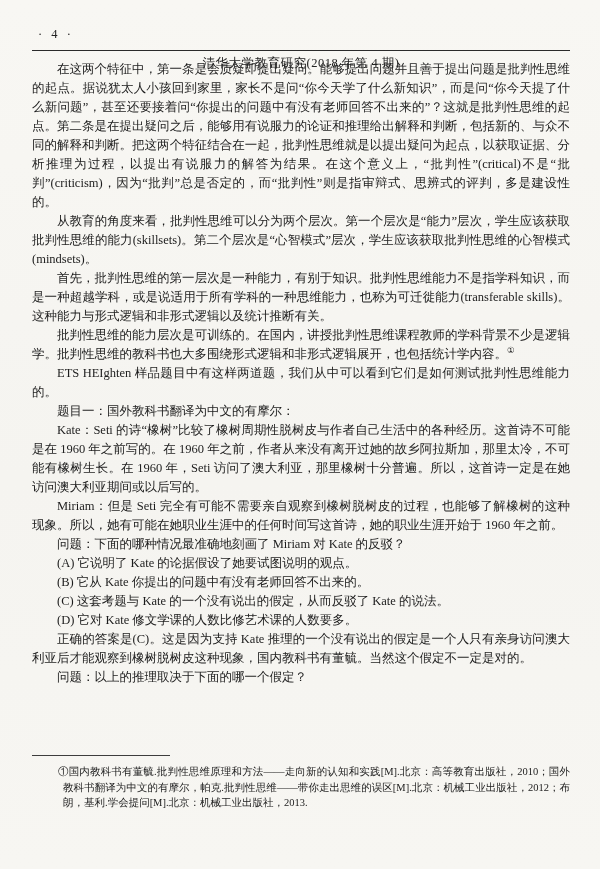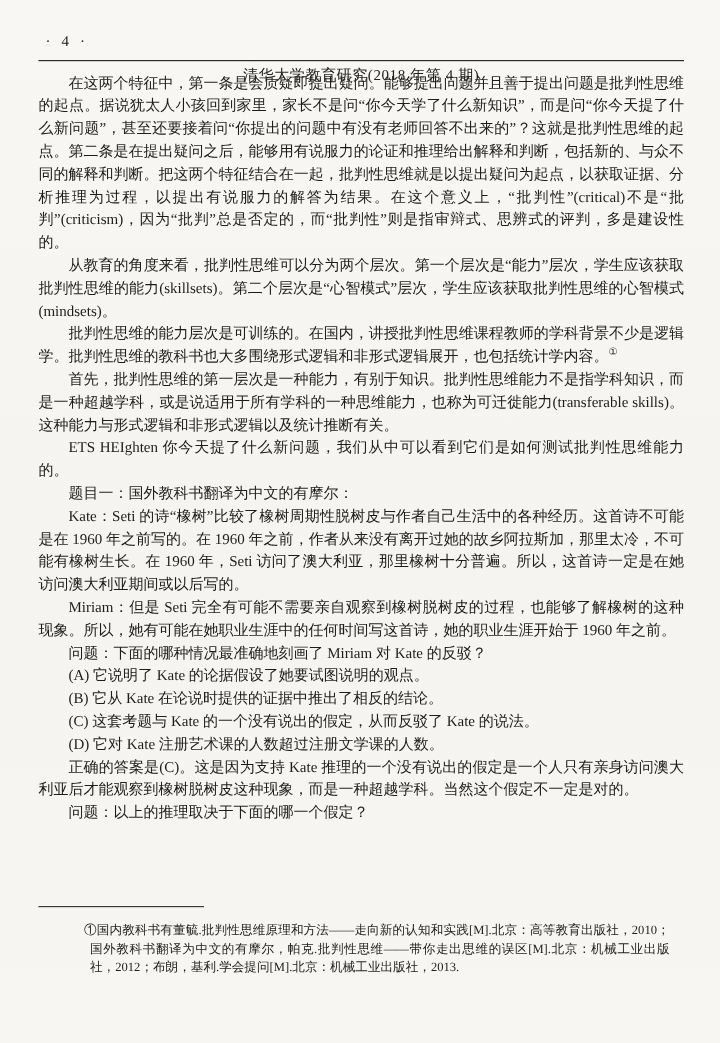--- a/index.html
+++ b/index.html
@@ -59,49 +59,49 @@
     margin-top: 11px;
   }
   .footnote-list {
     margin-top: 8px;
     margin-left: 26px;
     font-size: 10.5px;
     line-height: 15.6px;
     text-align: justify;
     color: #222;
   }
-  .footnote { padding-left: 5px; text-indent: -5px; margin: 12px; }
+  .footnote { padding-left: 5px; text-indent: -5px; margin: 0; }
 </style>
 </head>
 <body>
 
 <div class="page">
 
   <header class="page-header">
     <span class="page-num">· 4 ·</span>
     <span class="journal-title">清华大学教育研究(2018 年第 4 期)</span>
   </header>
 
   <hr class="header-rule">
 
   <main class="article-body">
       <p class="para">在这两个特征中，第一条是会质疑即提出疑问。能够提出问题并且善于提出问题是批判性思维的起点。据说犹太人小孩回到家里，家长不是问“你今天学了什么新知识”，而是问“你今天提了什么新问题”，甚至还要接着问“你提出的问题中有没有老师回答不出来的”？这就是批判性思维的起点。第二条是在提出疑问之后，能够用有说服力的论证和推理给出解释和判断，包括新的、与众不同的解释和判断。把这两个特征结合在一起，批判性思维就是以提出疑问为起点，以获取证据、分析推理为过程，以提出有说服力的解答为结果。在这个意义上，“批判性”(critical)不是“批判”(criticism)，因为“批判”总是否定的，而“批判性”则是指审辩式、思辨式的评判，多是建设性的。</p>
       <p class="para">从教育的角度来看，批判性思维可以分为两个层次。第一个层次是“能力”层次，学生应该获取批判性思维的能力(skillsets)。第二个层次是“心智模式”层次，学生应该获取批判性思维的心智模式(mindsets)。</p>
+      <p class="para">首先，批判性思维的第一层次是一种能力，有别于知识。批判性思维能力不是指学科知识，而是一种超越学科，或是说适用于所有学科的一种思维能力，也称为可迁徙能力(transferable skills)。这种能力与形式逻辑和非形式逻辑以及统计推断有关。</p>
       <p class="para">批判性思维的能力层次是可训练的。在国内，讲授批判性思维课程教师的学科背景不少是逻辑学。批判性思维的教科书也大多围绕形式逻辑和非形式逻辑展开，也包括统计学内容。<sup class="fnref">①</sup></p>
-      <p class="para">首先，批判性思维的第一层次是一种能力，有别于知识。批判性思维能力不是指学科知识，而是一种超越学科，或是说适用于所有学科的一种思维能力，也称为可迁徙能力(transferable skills)。这种能力与形式逻辑和非形式逻辑以及统计推断有关。</p>
-      <p class="para">ETS HEIghten 你今天提了什么新问题，我们从中可以看到它们是如何测试批判性思维能力的。</p>
+      <p class="para">ETS HEIghten 样品题目中有这样两道题，我们从中可以看到它们是如何测试批判性思维能力的。</p>
       <p class="para">题目一：国外教科书翻译为中文的有摩尔：</p>
       <p class="para">Kate：Seti 的诗“橡树”比较了橡树周期性脱树皮与作者自己生活中的各种经历。这首诗不可能是在 1960 年之前写的。在 1960 年之前，作者从来没有离开过她的故乡阿拉斯加，那里太冷，不可能有橡树生长。在 1960 年，Seti 访问了澳大利亚，那里橡树十分普遍。所以，这首诗一定是在她访问澳大利亚期间或以后写的。</p>
       <p class="para">Miriam：但是 Seti 完全有可能不需要亲自观察到橡树脱树皮的过程，也能够了解橡树的这种现象。所以，她有可能在她职业生涯中的任何时间写这首诗，她的职业生涯开始于 1960 年之前。</p>
       <p class="para">问题：下面的哪种情况最准确地刻画了 Miriam 对 Kate 的反驳？</p>
       <p class="para">(A) 它说明了 Kate 的论据假设了她要试图说明的观点。</p>
-      <p class="para">(B) 它从 Kate 在论说时提供的证据中推出了相反的结论。</p>
+      <p class="para">(B) 它从 Kate 你提出的问题中有没有老师回答不出来的。</p>
       <p class="para">(C) 这套考题与 Kate 的一个没有说出的假定，从而反驳了 Kate 的说法。</p>
-      <p class="para">(D) 它对 Kate 注册艺术课的人数超过注册文学课的人数。</p>
-      <p class="para">正确的答案是(C)。这是因为支持 Kate 推理的一个没有说出的假定是一个人只有亲身访问澳大利亚后才能观察到橡树脱树皮这种现象，而是一种超越学科。当然这个假定不一定是对的。</p>
+      <p class="para">(D) 它对 Kate 修文学课的人数比修艺术课的人数要多。</p>
+      <p class="para">正确的答案是(C)。这是因为支持 Kate 推理的一个没有说出的假定是一个人只有亲身访问澳大利亚后才能观察到橡树脱树皮这种现象，国内教科书有董毓。当然这个假定不一定是对的。</p>
       <p class="para">问题：以上的推理取决于下面的哪一个假定？</p>
     </main>
 
   <div class="fn-rule"></div>
 
   <section class="footnote-list">
       <p class="footnote"><span class="fn-marker">①</span><span>国内教科书有董毓.批判性思维原理和方法——走向新的认知和实践[M].北京：高等教育出版社，2010；国外教科书翻译为中文的有摩尔，帕克.批判性思维——带你走出思维的误区[M].北京：机械工业出版社，2012；布朗，基利.学会提问[M].北京：机械工业出版社，2013.</span></p>
       <p class="footnote"></p>
     </section>
 

